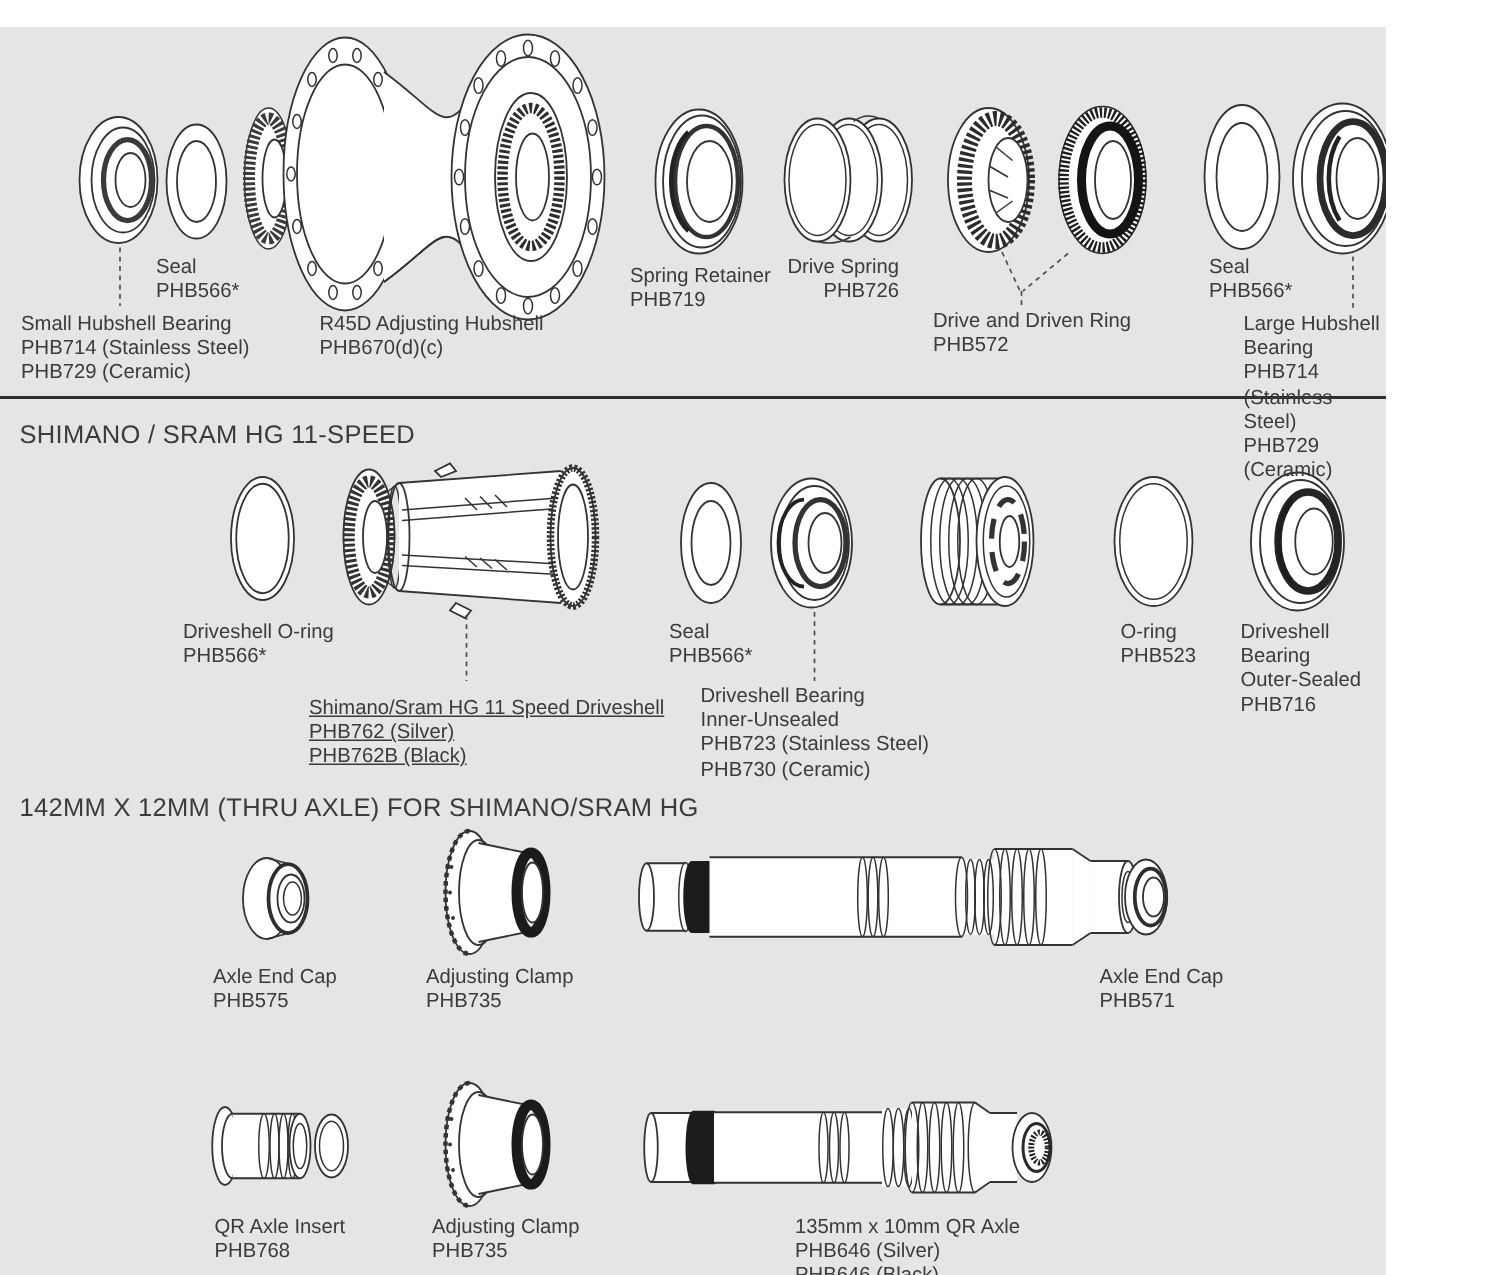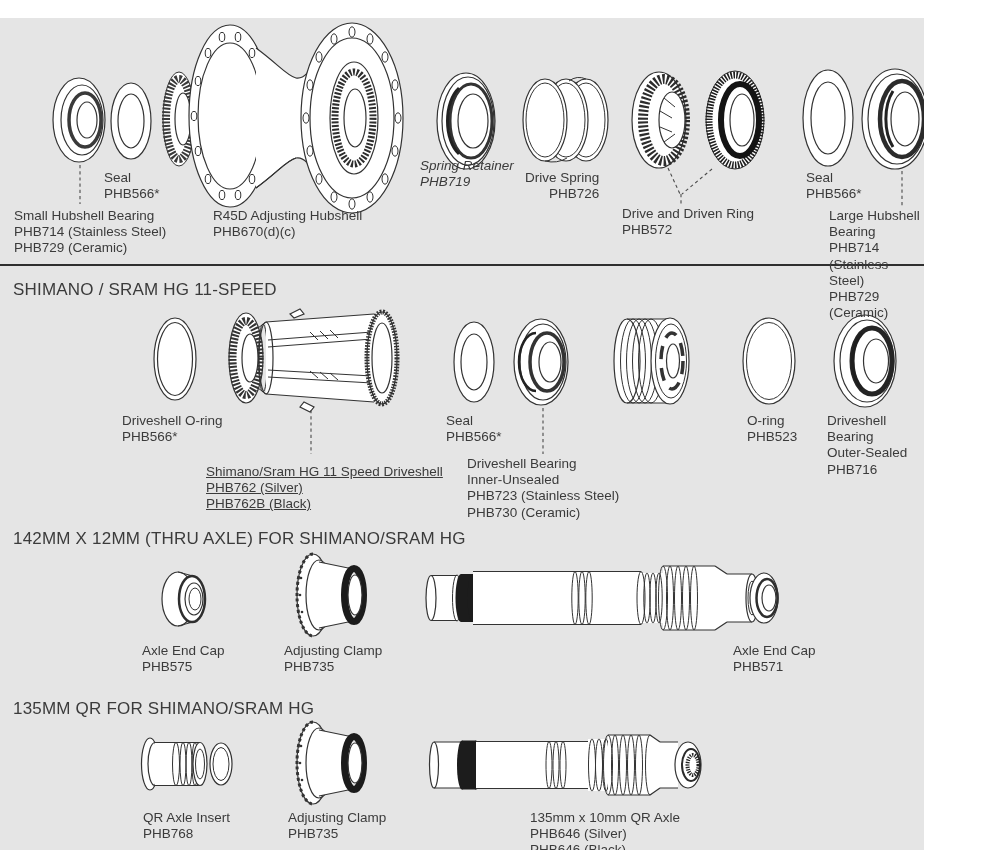--- a/index.html
+++ b/index.html
@@ -342,21 +342,21 @@
 
   <div class="divider"></div>
 
   <div class="lbl" style="left:104px;top:152px;">Seal
 PHB566*</div>
   <div class="lbl" style="left:14px;top:190px;">Small Hubshell Bearing
 PHB714 (Stainless Steel)
 PHB729 (Ceramic)</div>
   <div class="lbl" style="left:213px;top:190px;">R45D Adjusting Hubshell
 PHB670(d)(c)</div>
-  <div class="lbl" style="left:420px;top:140px;font-style:italic;">Spring Retainer
+  <div class="lbl" style="left:420px;top:158px;">Spring Retainer
 PHB719</div>
   <div class="lbl" style="left:525px;top:152px;text-align:right;">Drive Spring
 PHB726</div>
   <div class="lbl" style="left:622px;top:188px;">Drive and Driven Ring
 PHB572</div>
   <div class="lbl" style="left:806px;top:152px;">Seal
 PHB566*</div>
   <div class="lbl" style="left:829px;top:190px;">Large Hubshell Bearing
 PHB714 (Stainless Steel)
 PHB729 (Ceramic)</div>
@@ -380,21 +380,20 @@
 PHB716</div>
 
   <div class="hdr" style="left:13px;top:511px;">142MM X 12MM (THRU AXLE) FOR SHIMANO/SRAM HG</div>
   <div class="lbl" style="left:142px;top:625px;">Axle End Cap
 PHB575</div>
   <div class="lbl" style="left:284px;top:625px;">Adjusting Clamp
 PHB735</div>
   <div class="lbl" style="left:733px;top:625px;">Axle End Cap
 PHB571</div>
 
-  <div class="hdr" style="left:13px;top:681px;">135MM QR FOR SHIMANO/SRAM HG</div>
   <div class="lbl" style="left:143px;top:792px;">QR Axle Insert
 PHB768</div>
   <div class="lbl" style="left:288px;top:792px;">Adjusting Clamp
 PHB735</div>
   <div class="lbl" style="left:530px;top:792px;">135mm x 10mm QR Axle
 PHB646 (Silver)
 PHB646 (Black)</div>
 
 </div>
 

